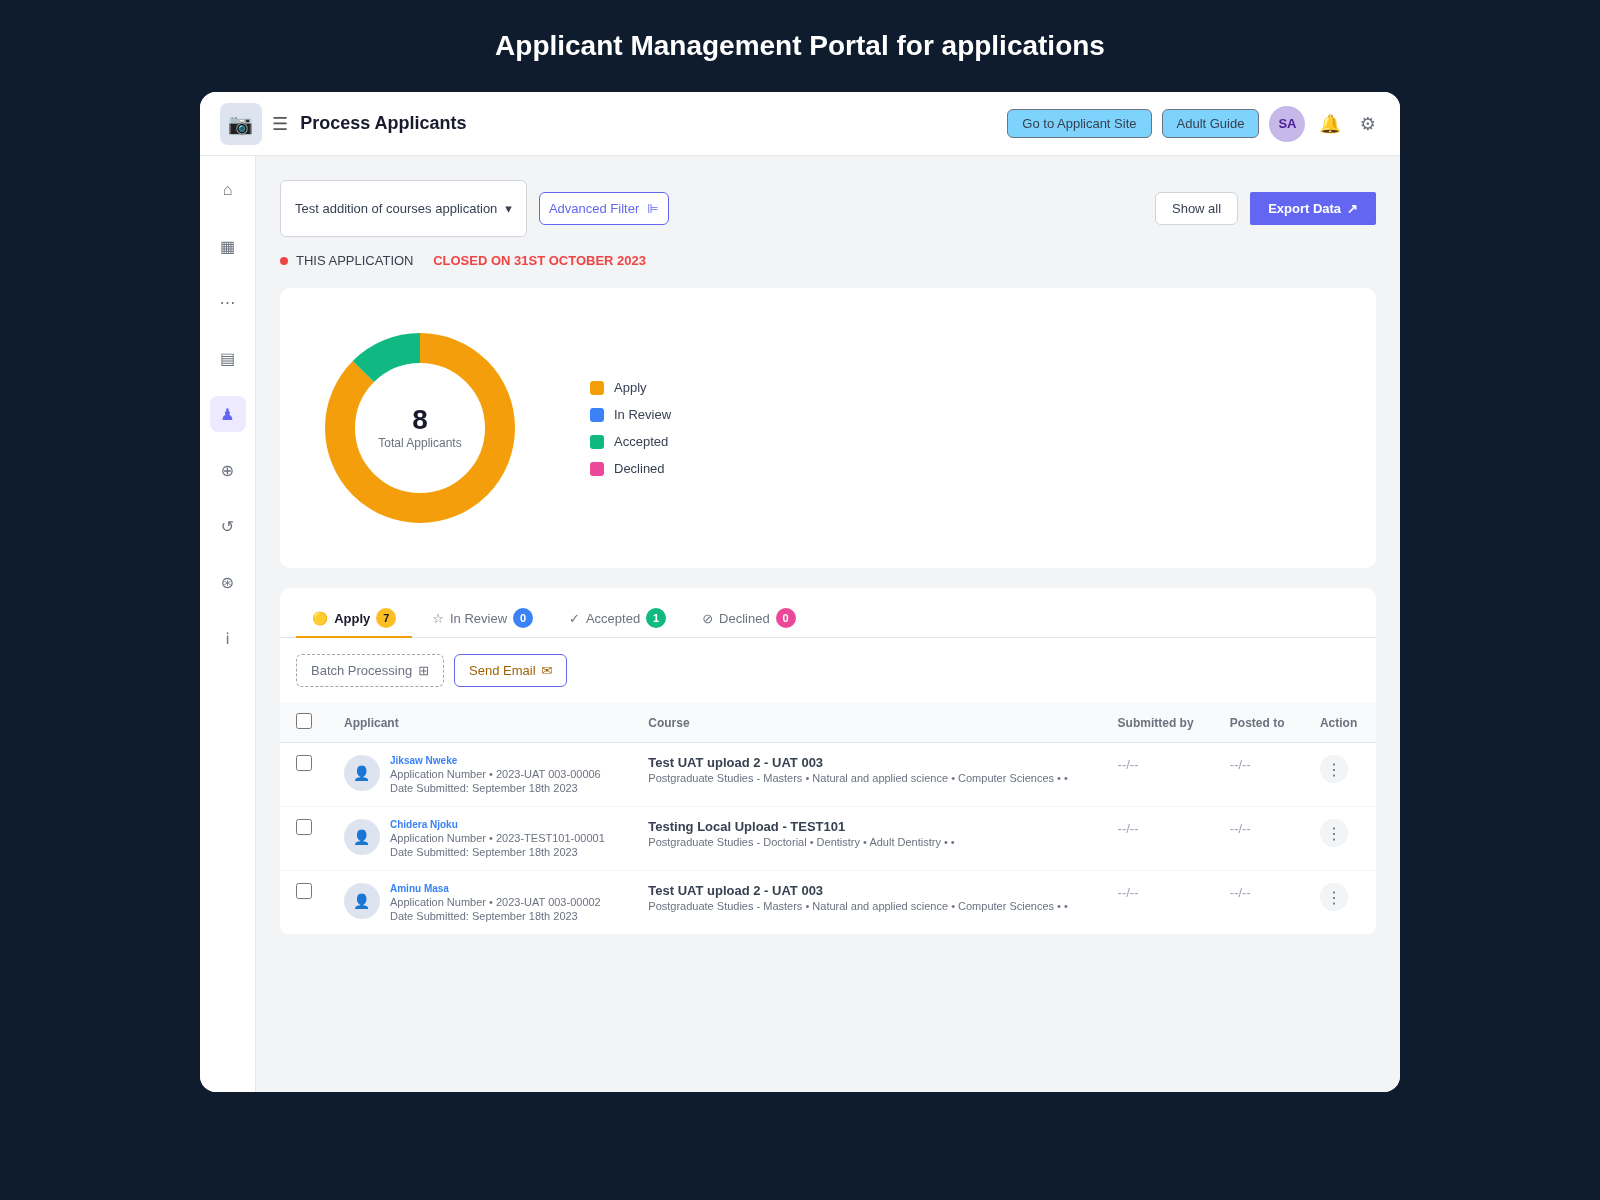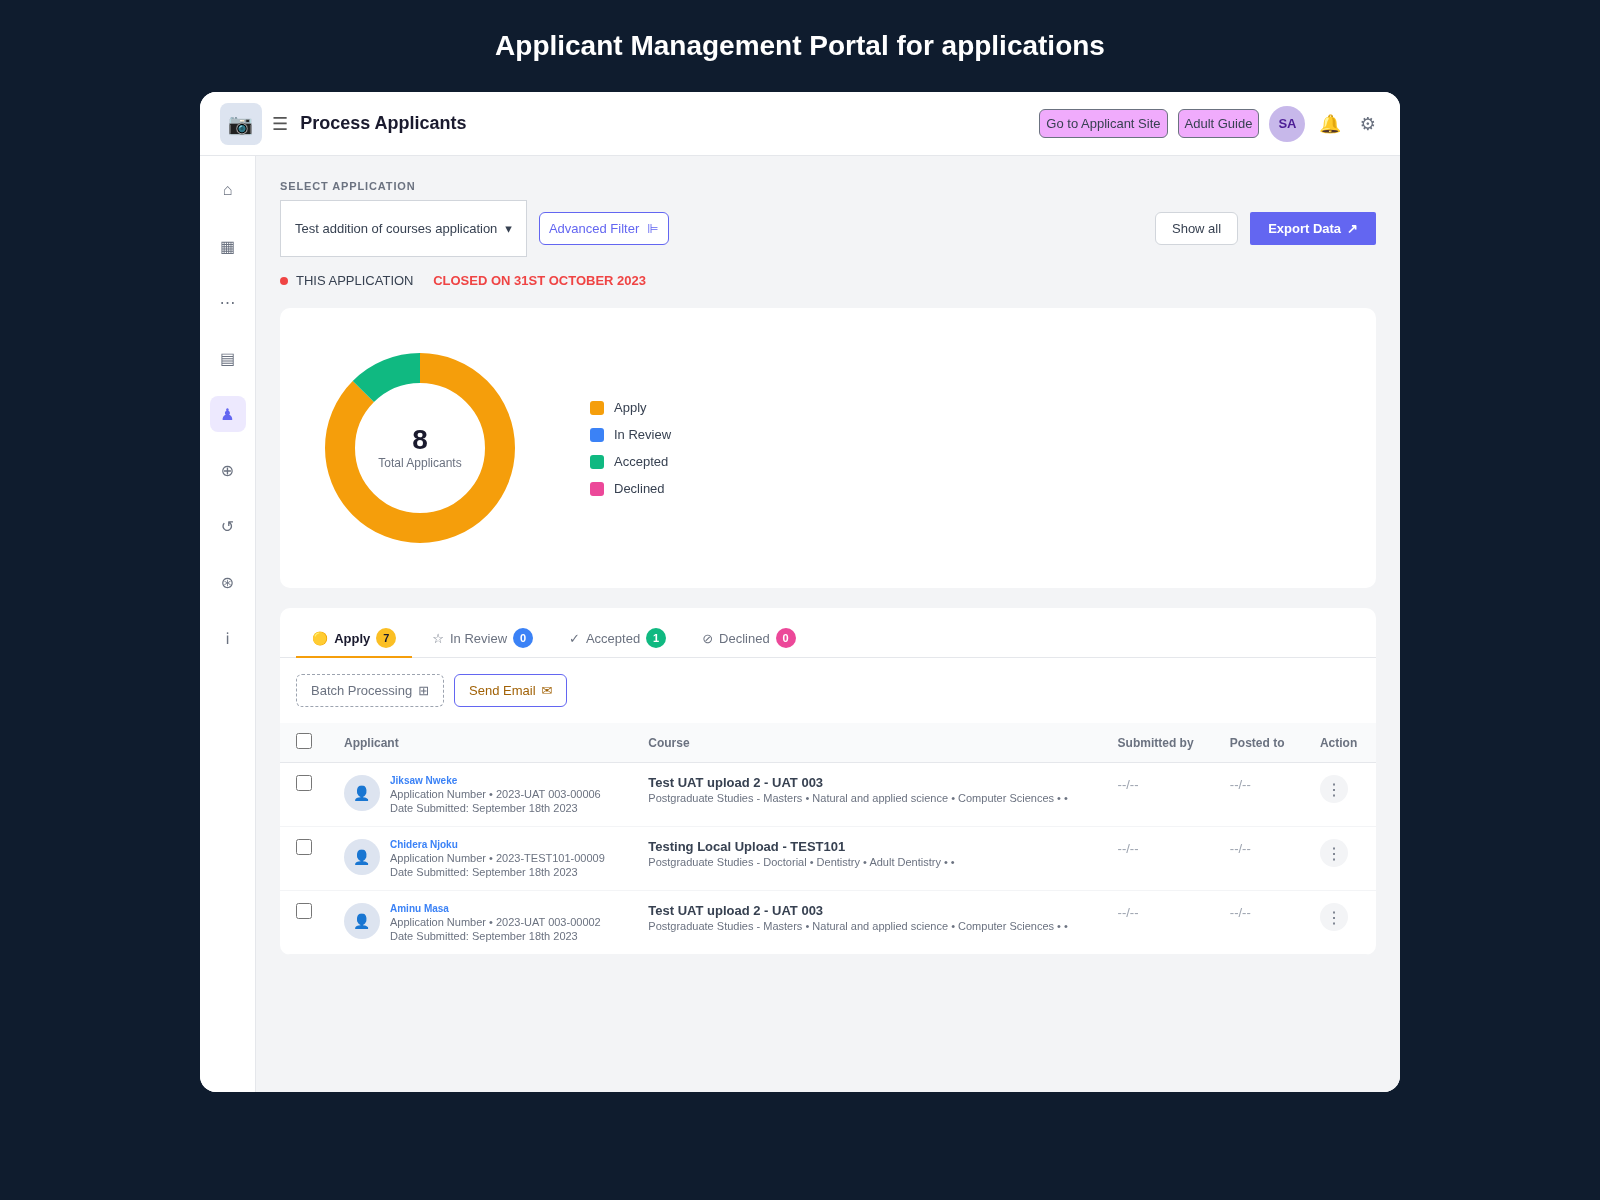--- a/index.html
+++ b/index.html
@@ -60,24 +60,24 @@
       font-weight: 600;
       color: #1a1a2e;
       flex: 1;
     }
     .header-actions {
       display: flex;
       align-items: center;
       gap: 10px;
     }
     .btn-outline {
-      padding: 6px 6px;
+      padding: 6px 14px;
       border: 1.5px solid #6b7280;
       border-radius: 6px;
-      background: #f0abfc;
+      background: #7dd3fc;
       font-size: 13px;
       color: #374151;
       cursor: pointer;
     }
     .avatar-circle {
       width: 36px;
       height: 36px;
       border-radius: 50%;
       background: #c7b8ea;
       display: flex;
@@ -142,21 +142,21 @@
     }
     .filter-row {
       display: flex;
       align-items: center;
       gap: 12px;
       margin-bottom: 16px;
     }
     .select-dropdown {
       padding: 20px 14px;
       border: 1px solid #d1d5db;
-      border-radius: 0;
+      border-radius: 6px;
       background: #fff;
       font-size: 13px;
       color: #374151;
       min-width: 220px;
       cursor: pointer;
       display: flex;
       align-items: center;
       justify-content: space-between;
       gap: 8px;
     }
@@ -475,21 +475,20 @@
       <div class="sidebar-icon">▤</div>
       <div class="sidebar-icon active">♟</div>
       <div class="sidebar-icon">⊕</div>
       <div class="sidebar-icon">↺</div>
       <div class="sidebar-icon">⊛</div>
       <div class="sidebar-icon">ℹ</div>
     </div>
 
     <div class="main-content">
 
-      <div class="select-label">SELECT APPLICATION</div>
 
       <div class="filter-row">
         <div class="select-dropdown">
           <span>Test addition of courses application</span>
           <span>▾</span>
         </div>
         <button class="advanced-filter-btn">
           <span>Advanced Filter</span>
           <span>⊫</span>
         </button>
@@ -620,21 +619,21 @@
 
             <tr>
               <td class="checkbox-cell">
                 <input type="checkbox" class="checkbox-input" style="">
               </td>
               <td>
                 <div class="applicant-info">
                   <div class="applicant-avatar">👤</div>
                   <div>
                     <div class="applicant-name">Chidera Njoku</div>
-                    <div class="applicant-sub">Application Number • 2023-TEST101-00009</div>
+                    <div class="applicant-sub">Application Number • 2023-TEST101-00001</div>
                     <div class="applicant-sub">Date Submitted: September 18th 2023</div>
                   </div>
                 </div>
               </td>
               <td>
                 <div class="course-title">Testing Local Upload - TEST101</div>
                 <div class="course-sub">Postgraduate Studies - Doctorial • Dentistry • Adult Dentistry • •</div>
               </td>
               <td><span class="dash-val">--/--</span></td>
               <td><span class="dash-val">--/--</span></td>

